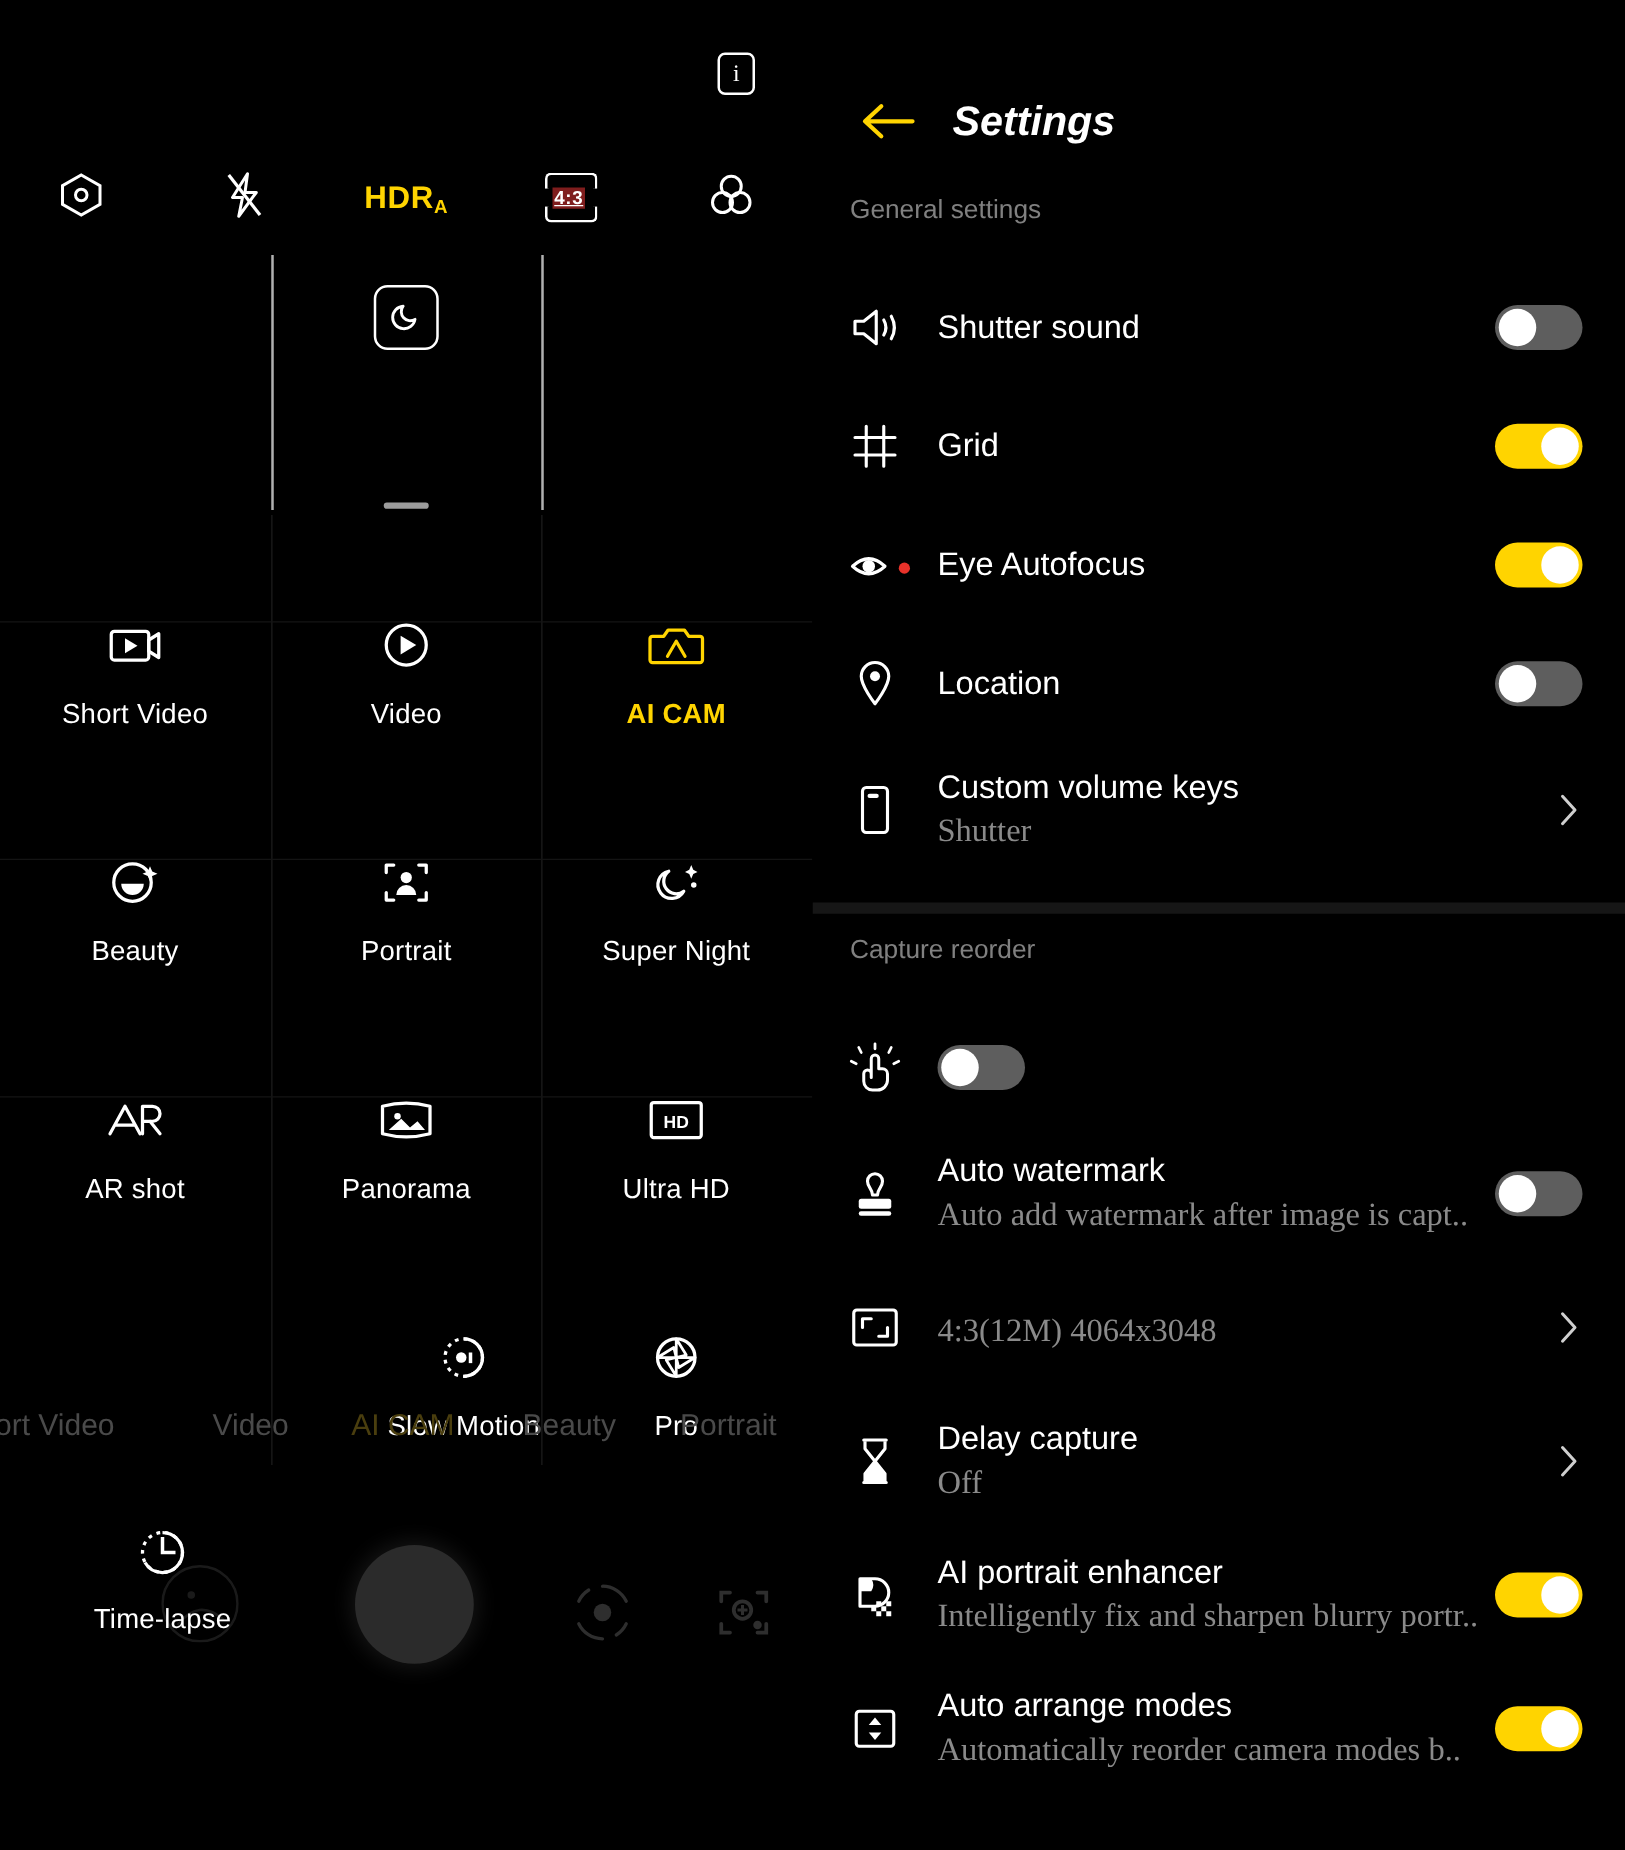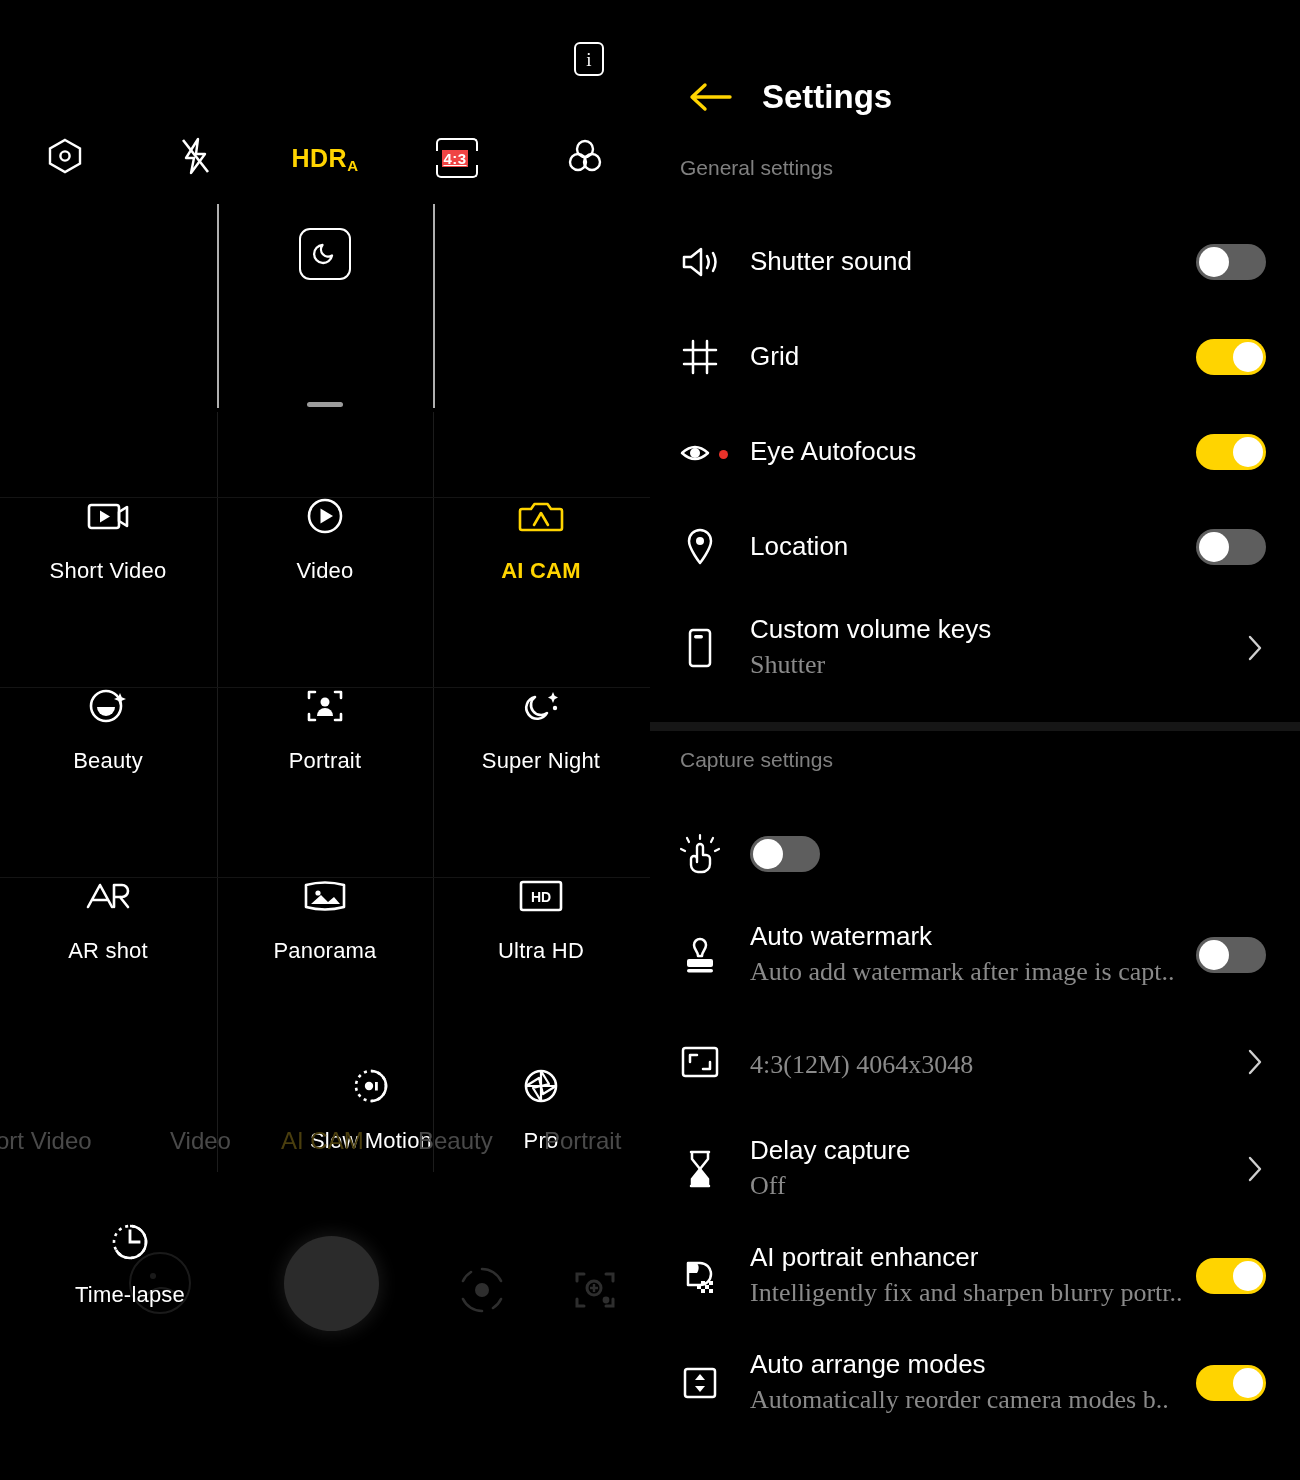--- a/index.html
+++ b/index.html
@@ -41,21 +41,21 @@
     width: 38px; height: 40px; position: relative;
     display:flex; align-items:center; justify-content:center;
     color:#fff; font-size:15px; font-weight:bold; letter-spacing:.5px;
   }
   .ratio-box::before, .ratio-box::after {
     content:''; position:absolute; left:0; width:100%; height:11px;
     border:2.5px solid #fff;
   }
   .ratio-box::before { top:0; border-bottom:none; border-radius:5px 5px 0 0; }
   .ratio-box::after  { bottom:0; border-top:none;  border-radius:0 0 5px 5px; }
-  .ratio-box span { position: relative; z-index: 2; background:#ef4444; padding:0 1px;text-decoration:underline; }
+  .ratio-box span { position: relative; z-index: 2; background:#7f1d1d; padding:0 1px;text-decoration:underline; }
 
   
   .preview {
     position: absolute; left:0; top:196px; width:650px; height:212px; background:#000;
   }
   .preview .gline {
     position:absolute; top:8px; bottom:0; width:1.5px; background:#cfcfcf; opacity:.85;
   }
   .preview .gline.l { left:217px; }
   .preview .gline.r { left:433px; }
@@ -118,21 +118,21 @@
   .dim-icon.flip { left:447px; top:62px; }
   .dim-icon.scan { left:560px; top:62px; }
 
   
   .settings-pane {
     position:absolute; left:650px; top:0; width:650px; height:1480px;
     background:#000; overflow:hidden;
   }
   .set-header {
     position:absolute; left:0; top:62px; width:650px; height:70px;
-    display:flex; align-items:center;
+    display:flex; align-items:center;font-style:italic;
   }
   .back-arrow {
     width:62px; margin-left:30px; display:flex; align-items:center; justify-content:center;
   }
   .set-title {
     color:#fff; font-size:33px; font-weight:bold; margin-left:20px;
     font-family:"Liberation Sans", sans-serif;
   }
   .sec-head {
     color:#808080; font-size:21px; padding-left:30px;
@@ -511,21 +511,21 @@
           <svg width="16" height="28" viewBox="0 0 16 28">
               <path d="M3 3 L13 14 L3 25" fill="none" stroke="#cfcfcf" stroke-width="2.4" stroke-linecap="round" stroke-linejoin="round"></path>
             </svg>
         </div>
       </div>
     </div>
 
     <div class="sec-div" style="position:absolute; left:0; top:722px;"></div>
 
     <div style="position:absolute; left:0; top:748px; width:650px;">
-      <div class="sec-head">Capture settings</div>
+      <div class="sec-head">Capture reorder</div>
 
       <div style="height:34px;"></div>
 
       <div class="srow">
         <div class="s-ico">
           <svg width="42" height="44" viewBox="0 0 42 44">
             <path d="M10 10 l-2 -4 M21 7 V3 M32 10 l2 -4 M6 19 l-4 -2 M36 19 l4 -2" stroke="#fff" stroke-width="2.2" stroke-linecap="round"></path>
             <path d="M18 30 V15 a3 3 0 0 1 6 0 v8 h3 a4 4 0 0 1 4 4 v5 a8 8 0 0 1 -8 8 h-4 a7 7 0 0 1 -7 -7 v-6 a3 3 0 0 1 6 0 z" fill="none" stroke="#fff" stroke-width="2.4" stroke-linejoin="round"></path>
           </svg>
         </div>

